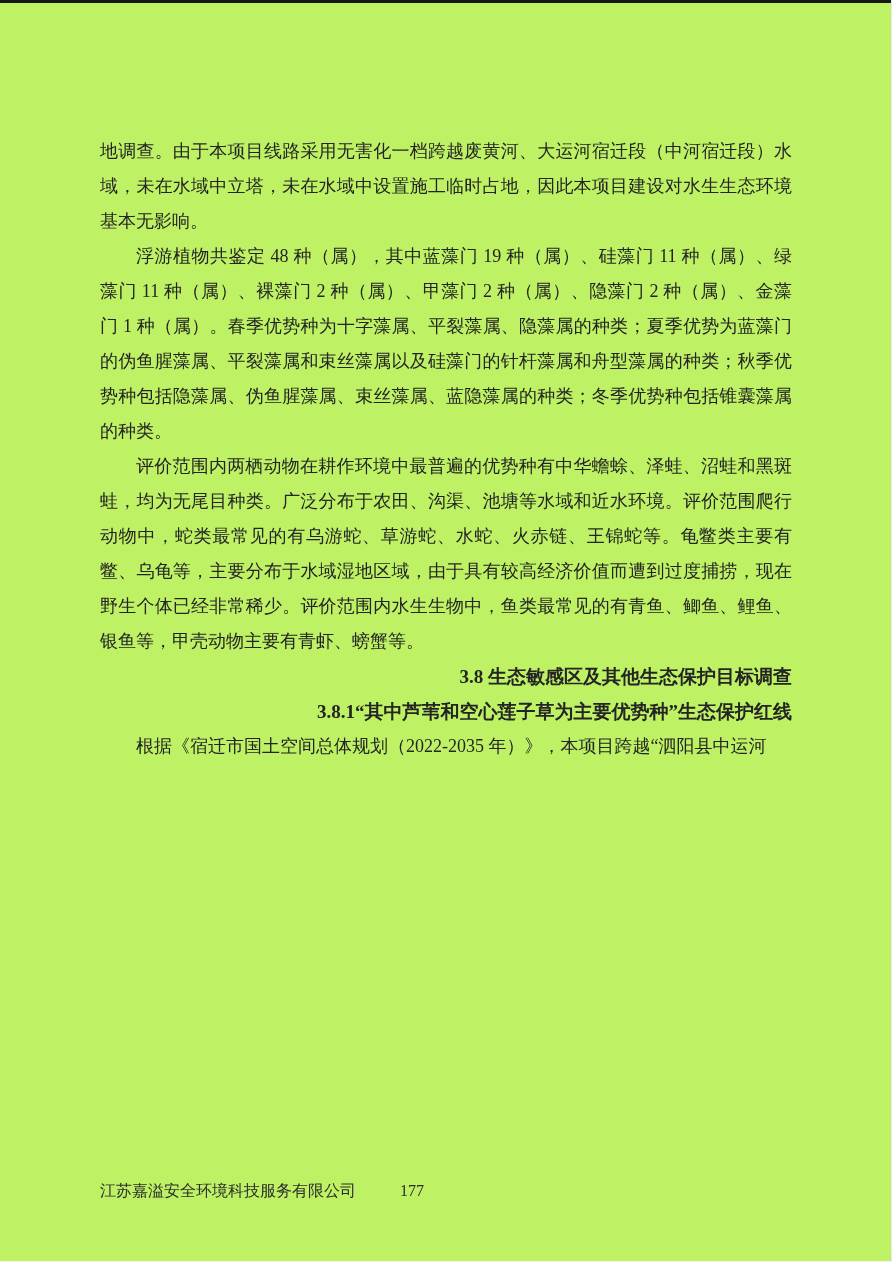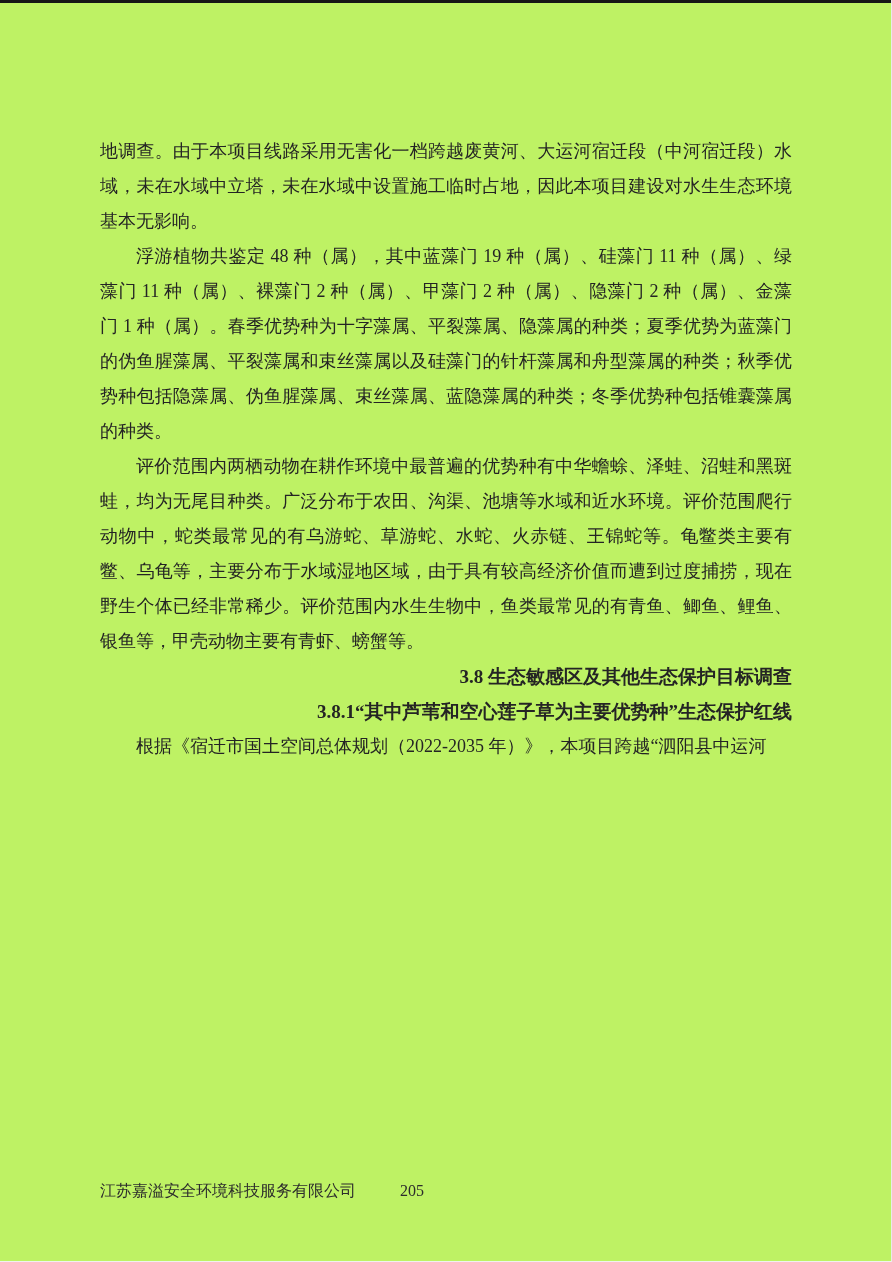--- a/index.html
+++ b/index.html
@@ -86,15 +86,15 @@
     <p class="para no-indent">地调查。由于本项目线路采用无害化一档跨越废黄河、大运河宿迁段（中河宿迁段）水域，未在水域中立塔，未在水域中设置施工临时占地，因此本项目建设对水生生态环境基本无影响。</p>
     <p class="para">浮游植物共鉴定 48 种（属），其中蓝藻门 19 种（属）、硅藻门 11 种（属）、绿藻门 11 种（属）、裸藻门 2 种（属）、甲藻门 2 种（属）、隐藻门 2 种（属）、金藻门 1 种（属）。春季优势种为十字藻属、平裂藻属、隐藻属的种类；夏季优势为蓝藻门的伪鱼腥藻属、平裂藻属和束丝藻属以及硅藻门的针杆藻属和舟型藻属的种类；秋季优势种包括隐藻属、伪鱼腥藻属、束丝藻属、蓝隐藻属的种类；冬季优势种包括锥囊藻属的种类。</p>
     <p class="para">评价范围内两栖动物在耕作环境中最普遍的优势种有中华蟾蜍、泽蛙、沼蛙和黑斑蛙，均为无尾目种类。广泛分布于农田、沟渠、池塘等水域和近水环境。评价范围爬行动物中，蛇类最常见的有乌游蛇、草游蛇、水蛇、火赤链、王锦蛇等。龟鳖类主要有鳖、乌龟等，主要分布于水域湿地区域，由于具有较高经济价值而遭到过度捕捞，现在野生个体已经非常稀少。评价范围内水生生物中，鱼类最常见的有青鱼、鲫鱼、鲤鱼、银鱼等，甲壳动物主要有青虾、螃蟹等。</p>
     <h2 class="heading-l1">3.8 生态敏感区及其他生态保护目标调查</h2>
     <h3 class="heading-l2">3.8.1“其中芦苇和空心莲子草为主要优势种”生态保护红线</h3>
     <p class="para">根据《宿迁市国土空间总体规划（2022-2035 年）》，本项目跨越“泗阳县中运河</p>
   </main>
 
   <footer class="doc-footer">
     <span class="footer-company">江苏嘉溢安全环境科技服务有限公司</span>
-    <span class="footer-pagenum">205</span>
+    <span class="footer-pagenum">177</span>
   </footer>
 </div>
 
 </body></html>

